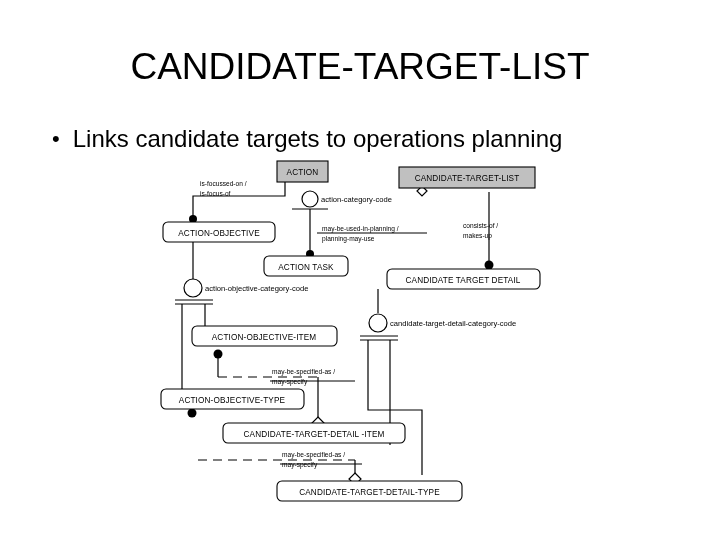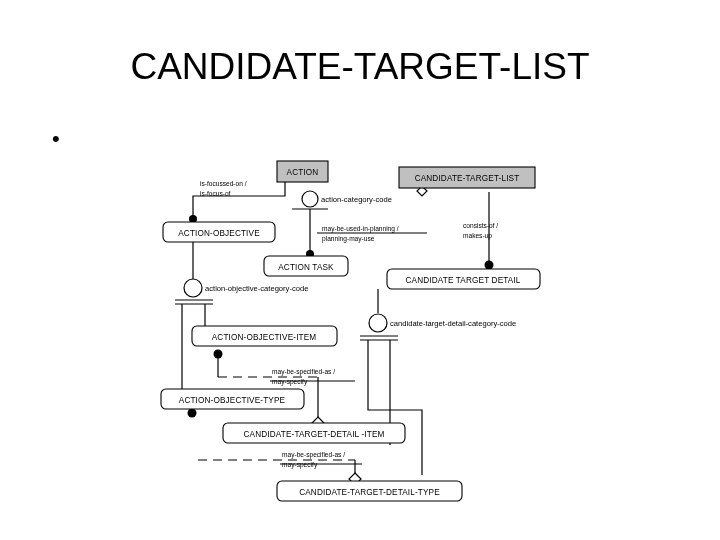--- a/index.html
+++ b/index.html
@@ -92,20 +92,21 @@
 </style>
 </head>
 <body>
 
 <div id="slide">
 
   <div id="slide-title">CANDIDATE-TARGET-LIST</div>
 
   <div id="bullet-row">
     <span id="bullet-marker">•</span>
+    <span id="bullet-text">Links candidate targets to operations planning</span>
   </div>
 
   <div id="diagram-wrap">
     <svg id="erd" width="430" height="360" viewBox="0 0 430 360" xmlns="http://www.w3.org/2000/svg">
 
       <path class="link" d="M 135 27 L 135 41 L 43 41 L 43 62"></path>
       <circle class="dot" cx="43" cy="64" r="4"></circle>
 
       <path class="link-thin" d="M 160 37 L 160 45"></path>
 

